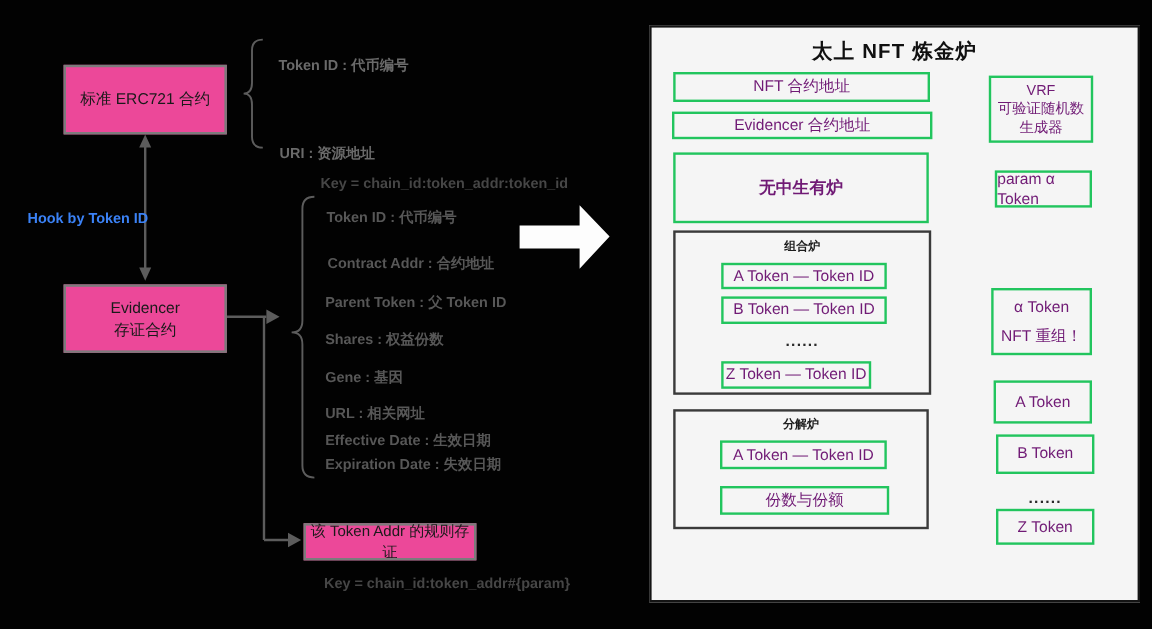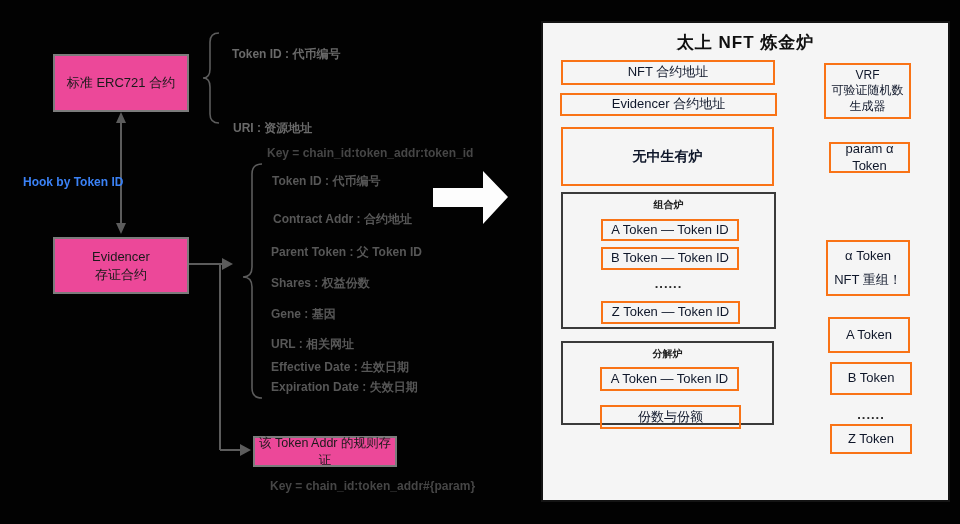--- a/index.html
+++ b/index.html
@@ -29,36 +29,36 @@
   .attr-4{left:271px;top:306px;}
   .attr-5{left:271px;top:336px;}
   .attr-6{left:271px;top:359px;}
   .attr-7{left:271px;top:379px;}
 
   
   .panel{position:absolute;left:541px;top:21px;width:409px;height:481px;background:#f5f5f5;
          border:2px solid #141414;box-sizing:border-box;color:#1d1d1d;}
   .ptitle{position:absolute;left:0;right:0;top:8px;text-align:center;font-size:17px;
           font-weight:700;color:#101010;letter-spacing:1px;}
-  .rbox{position:absolute;border:2px solid #f97316;box-sizing:border-box;background:transparent;
+  .rbox{position:absolute;border:2px solid #22c55e;box-sizing:border-box;background:transparent;
         display:flex;flex-direction:column;align-items:center;justify-content:center;
-        text-align:center;font-size:13px;line-height:1.3;color:#0f172a;}
+        text-align:left;font-size:13px;line-height:1.3;color:#701a75;}
   .nft-addr{left:18px;top:37px;width:214px;height:25px;}
   .evid-addr{left:17px;top:70px;width:217px;height:23px;}
   .vrf{left:281px;top:40px;width:87px;height:56px;font-size:12px;}
   .f1{left:18px;top:104px;width:213px;height:59px;font-size:14px;font-weight:700;}
   .init{left:286px;top:119px;width:81px;height:31px;}
   .cont{position:absolute;border:2px solid #3a3a3a;box-sizing:border-box;}
   .f2{left:18px;top:169px;width:215px;height:137px;}
-  .f3{left:18px;top:318px;width:213px;height:84px;}
+  .f3{left:18px;top:318px;width:213px;height:100px;}
   .ftitle{position:absolute;left:0;right:0;top:4px;text-align:center;font-size:10px;font-weight:700;}
   .item{font-size:13px;}
   .i1{left:38px;top:25px;width:138px;height:22px;}
   .i2{left:38px;top:53px;width:138px;height:23px;}
-  .i3{left:38px;top:107px;width:139px;height:23px;}
+  .i3{left:38px;top:107px;width:125px;height:23px;}
   .j1{left:37px;top:24px;width:139px;height:24px;}
   .j2{left:37px;top:62px;width:141px;height:24px;}
   .dots{position:absolute;text-align:center;font-size:13px;font-weight:700;color:#2a2a2a;
         letter-spacing:1px;}
   .d1{left:0;right:0;top:82px;}
   .d2{left:287px;top:384px;width:82px;}
   .alpha{left:283px;top:217px;width:84px;height:56px;gap:7px;}
   .out{width:82px;height:36px;}
   .o1{left:285px;top:294px;}
   .o2{left:287px;top:339px;height:33px;}

